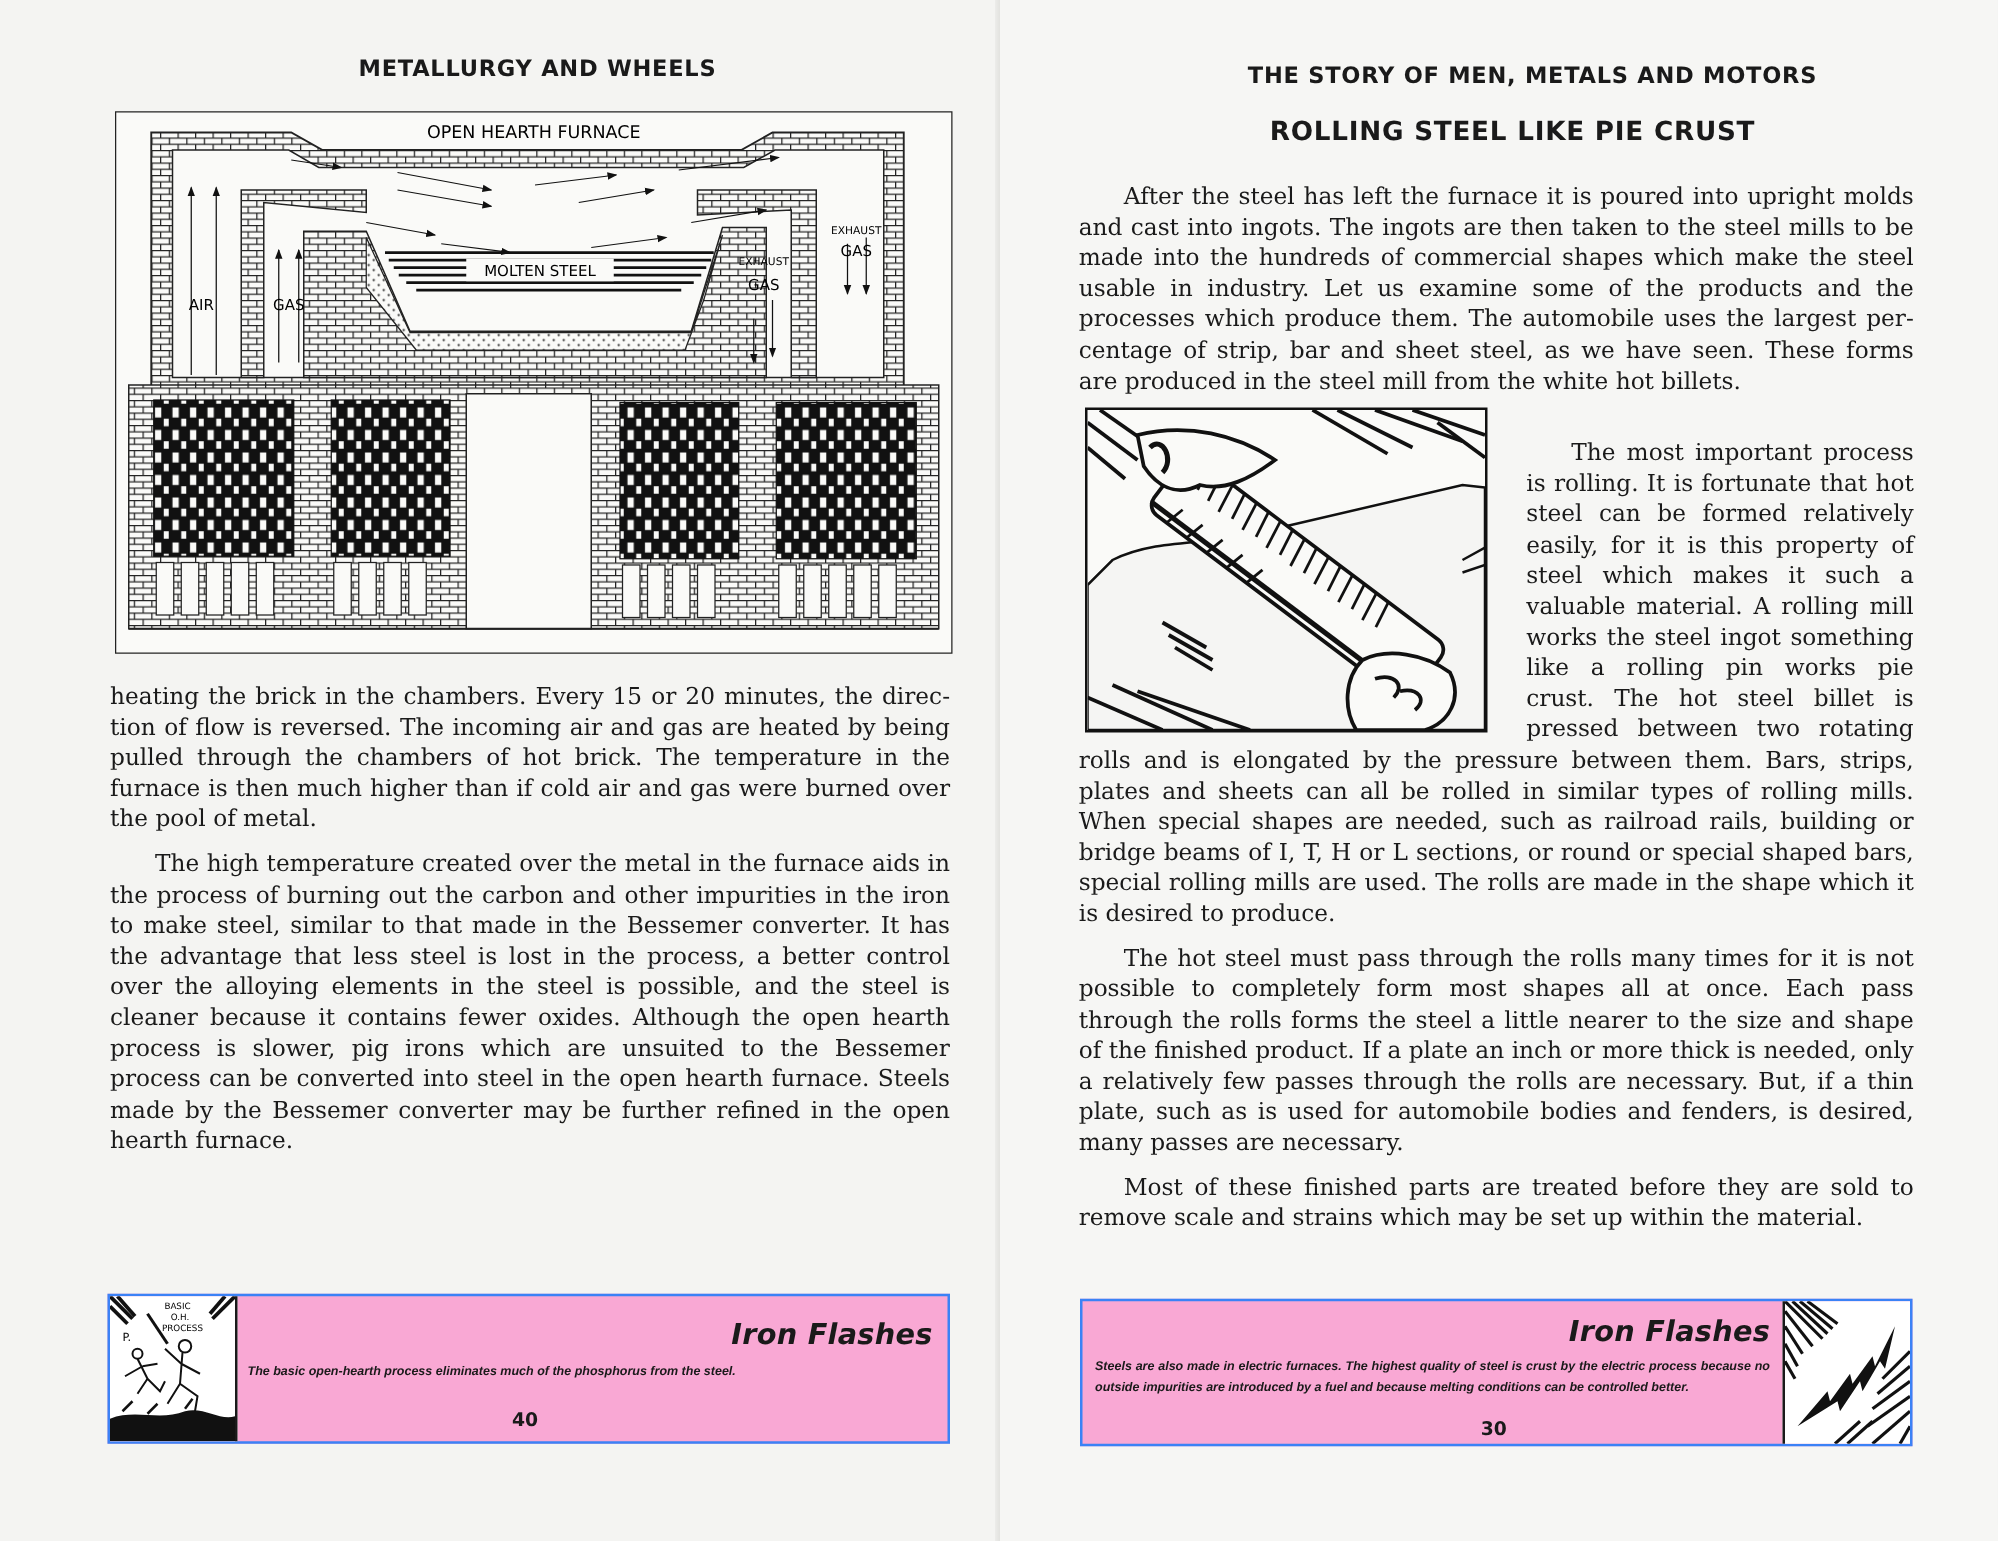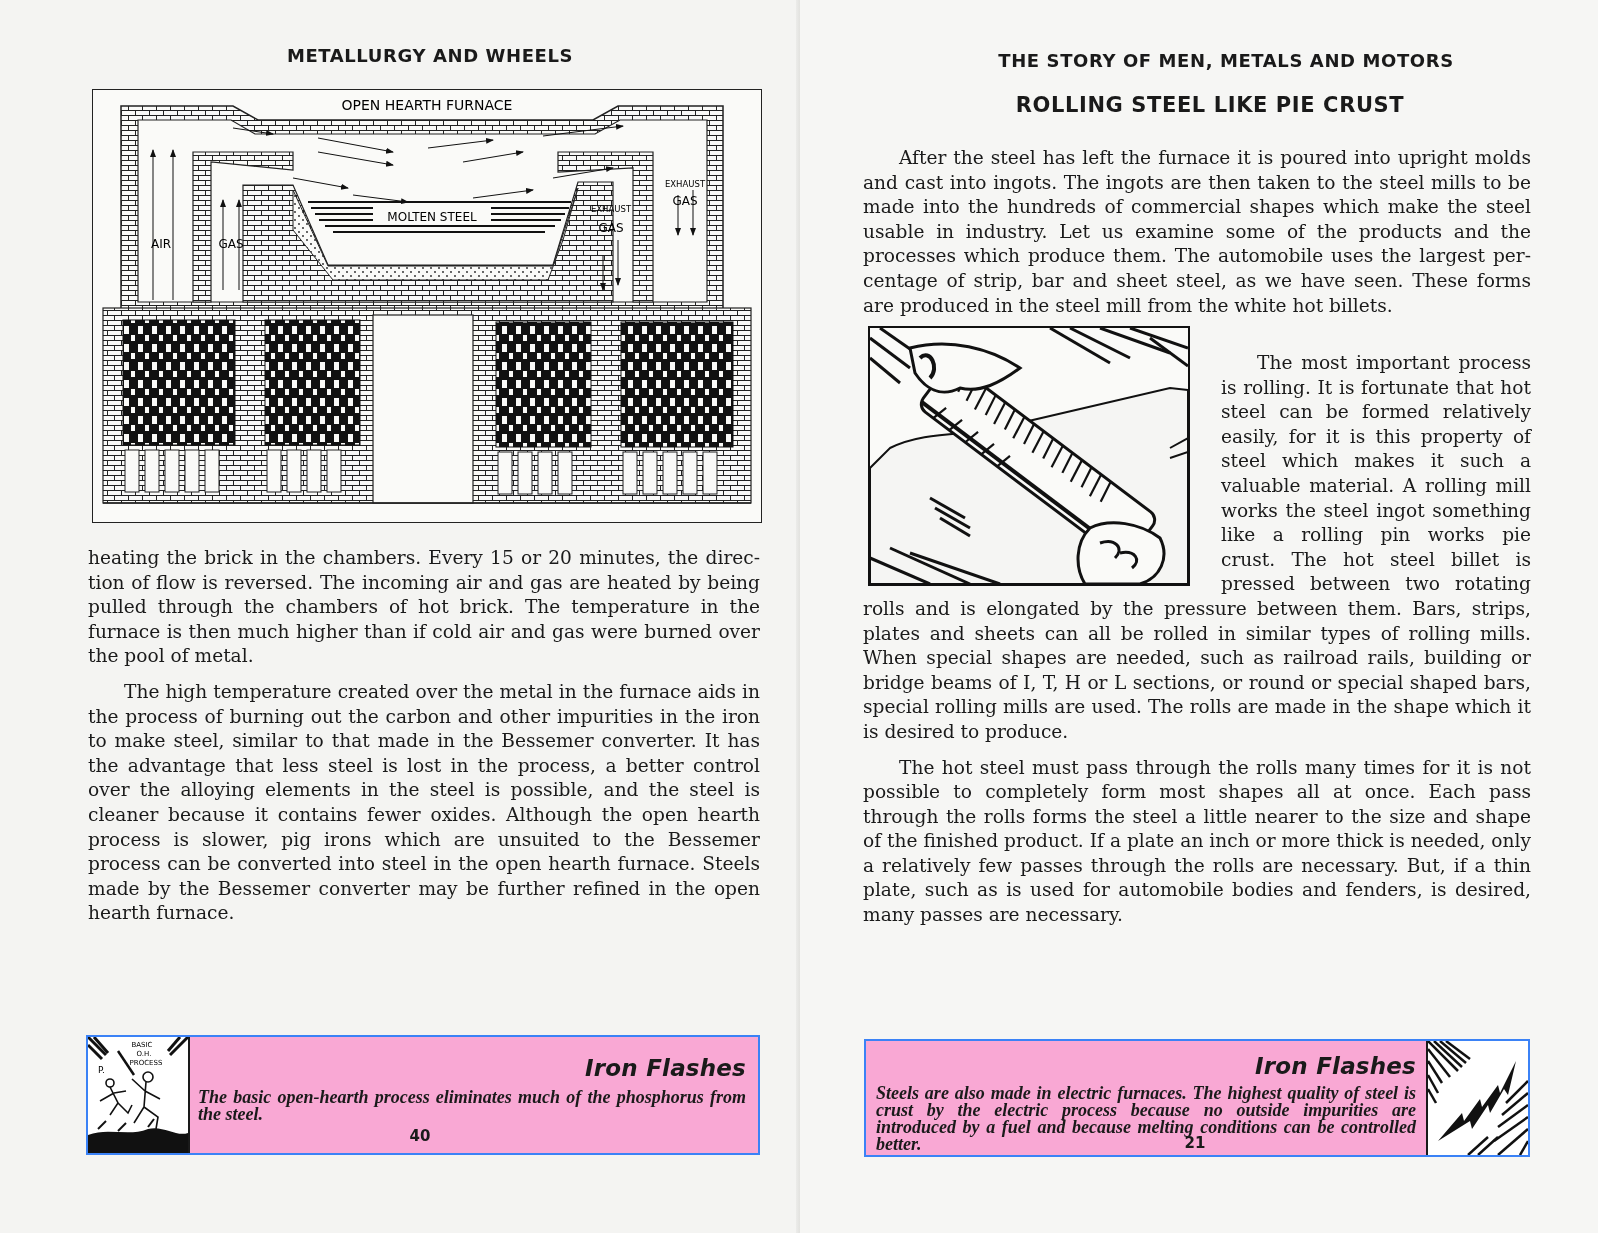--- a/index.html
+++ b/index.html
@@ -41,22 +41,22 @@
   }
 
   .flash-box {
     position:absolute; border:2px solid #3b82f6; background:#f9a8d4;margin-top:39px;
   }
   .flash-title {
     font-family:"DejaVu Sans","Liberation Sans",sans-serif; font-weight:bold;
     font-style:italic; font-size:23px; text-align:right; letter-spacing:0.2px;
   }
   .flash-text {
-    font-family:Liberation Serif, serif; font-weight:bold;
-    font-style:italic; font-size:18px; line-height:17px; text-align:justify;
+    font-family:Liberation Sans, sans-serif; font-weight:bold;
+    font-style:italic; font-size:10px; line-height:17px; text-align:justify;
   }
   .flash-art { position:absolute; top:0; bottom:0; background:#fff; }
   svg text { font-family:"DejaVu Sans","Liberation Sans",sans-serif; }
 
   .wrap-float { float:left; width:360px; height:254px; margin:0 0 0 0; }
 </style>
 </head>
 <body>
 
 <div class="page left">
@@ -299,20 +299,21 @@
       <path d="M230 215 C245 210 255 220 245 230 M250 225 C265 222 272 232 262 240" fill="none" stroke="#111" stroke-width="3"></path>
       <path d="M300 120 L318 110 M300 130 L318 124" stroke="#111" stroke-width="2"></path>
     </svg>
   </div>
 
   <div class="body-text" style="left:63px; top:291px; width:668px;">
     <div class="wrap-float" style="height:291px; width:358px;"></div>
     <p style="visibility:hidden; height:0; margin:0;"></p>
     <p class="indent" style="margin-top:60px;">The most important process is rolling. It is fortunate that hot steel can be formed relatively easily, for it is this property of steel which makes it such a valuable material. A rolling mill works the steel ingot something like a rolling pin works pie crust. The hot steel billet is pressed between two rotating rolls and is elongated by the pressure be­tween them. Bars, strips, plates and sheets can all be rolled in similar types of rolling mills. When special shapes are needed, such as rail­road rails, building or bridge beams of I, T, H or L sections, or round or special shaped bars, special rolling mills are used. The rolls are made in the shape which it is desired to produce.</p>
     <p class="indent">The hot steel must pass through the rolls many times for it is not possible to completely form most shapes all at once. Each pass through the rolls forms the steel a little nearer to the size and shape of the finished product. If a plate an inch or more thick is needed, only a relatively few passes through the rolls are necessary. But, if a thin plate, such as is used for automobile bodies and fenders, is desired, many passes are necessary.</p>
+    <p class="indent">Most of these finished parts are treated before they are sold to remove scale and strains which may be set up within the material.</p>
   </div>
 
   <div class="flash-box" style="left:64px; top:1000px; width:662px; height:114px;">
     <div style="position:absolute; left:10px; right:112px; top:12px;">
       <div class="flash-title">Iron Flashes</div>
       <div class="flash-text" style="margin-top:6px;">Steels are also made in electric furnaces. The highest quality of steel is crust by the electric process because no outside impurities are introduced by a fuel and because melting conditions can be controlled better.</div>
     </div>
     <div class="flash-art" style="right:0; width:100px; border-left:2px solid #1a1a1a;">
       <svg width="100" height="114" viewBox="0 0 100 114">
         <g stroke="#111" stroke-width="2.5">
@@ -331,14 +332,14 @@
             <line x1="100" y1="88" x2="70" y2="114"></line>
             <line x1="92" y1="114" x2="100" y2="100"></line>
             <line x1="50" y1="114" x2="70" y2="96"></line>
             <line x1="40" y1="114" x2="60" y2="96"></line>
         </g>
         <path d="M10 100 L34 72 L36 80 L52 58 L54 66 L70 44 L72 52 L88 20 L80 54 L76 48 L62 72 L60 64 L44 88 L42 80 Z" fill="#111"></path>
       </svg>
     </div>
   </div>
 
-  <div class="page-number" style="left:355px; width:80px; top:1134px;">21</div>
+  <div class="page-number" style="left:355px; width:80px; top:1134px;">30</div>
 </div>
 
 </body></html>

